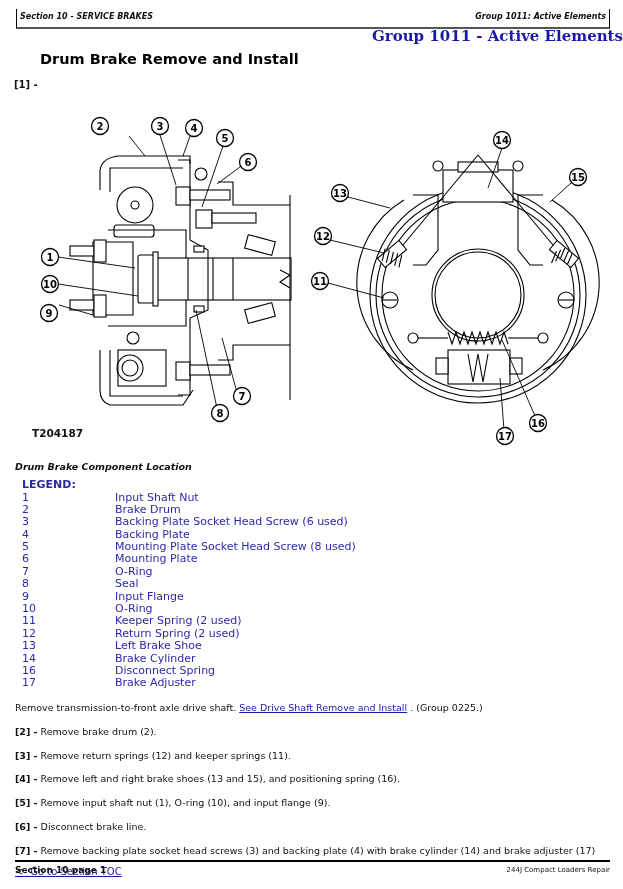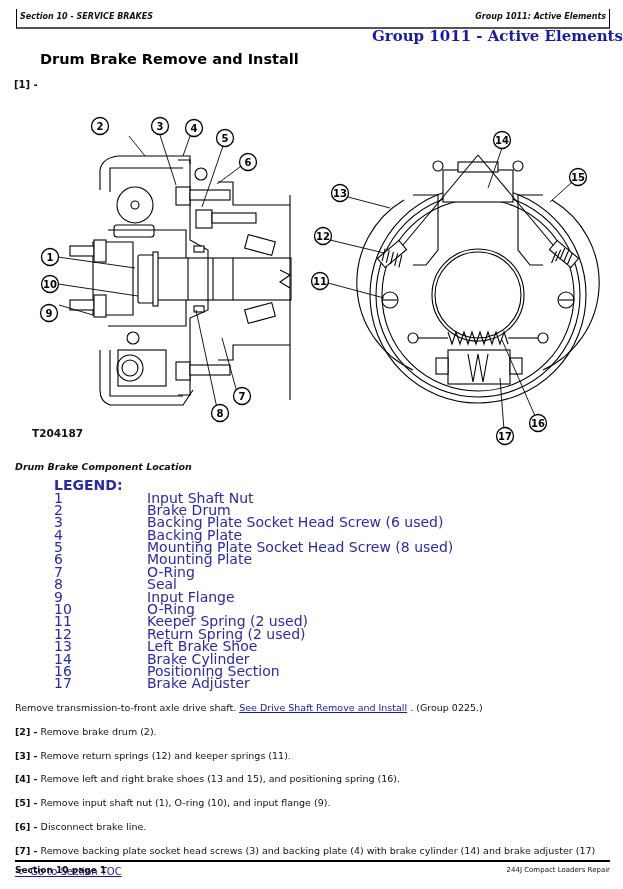--- a/index.html
+++ b/index.html
@@ -11,21 +11,21 @@
 
   .group-title { position: absolute; left: 0; width: 623px; top: 27px; text-align: right; font-family: "DejaVu Serif", serif; font-weight: bold; font-size: 15px; color: #1a1aa8; }
   .page-title { position: absolute; left: 40px; top: 51px; font-size: 14.5px; font-weight: bold; color: #000; }
   .step-label { position: absolute; left: 14px; top: 79px; font-size: 10px; font-weight: bold; }
 
   .figure { position: absolute; left: 18px; top: 100px; width: 590px; height: 352px; }
   .figure svg { width: 590px; height: 352px; display: block; }
   .fig-id { position: absolute; left: 14px; top: 327px; font-size: 10.5px; font-weight: bold; }
 
   .caption { position: absolute; left: 15px; top: 461px; font-size: 9.5px; font-weight: bold; font-style: italic; }
-  .legend { position: absolute; left: 22px; top: 479px; font-size: 14px; color: #2a2aa8; margin-left: 32px; }
+  .legend { position: absolute; left: 22px; top: 479px; font-size: 11px; color: #2a2aa8; }
   .legend-head { font-weight: bold; height: 12.5px; line-height: 12.5px; }
   .legend-row { height: 12.4px; line-height: 12.4px; white-space: nowrap; }
   .legend-num { display: inline-block; width: 93px; }
 
   .intro { position: absolute; left: 15px; top: 702px; font-size: 9.5px; }
   .intro a { color: #1a1aa8; text-decoration: underline; text-align: center; }
   .step { position: absolute; left: 15px; font-size: 9.5px; white-space: nowrap; }
   .step b { font-weight: bold; }
 
   .footer { position: absolute; left: 15px; top: 860px; width: 595px; border-top: 2px solid #000; height: 16px; }
@@ -263,21 +263,21 @@
       <div class="legend-row"><span class="legend-num">5</span><span>Mounting Plate Socket Head Screw (8 used)</span></div>
       <div class="legend-row"><span class="legend-num">6</span><span>Mounting Plate</span></div>
       <div class="legend-row"><span class="legend-num">7</span><span>O-Ring</span></div>
       <div class="legend-row"><span class="legend-num">8</span><span>Seal</span></div>
       <div class="legend-row"><span class="legend-num">9</span><span>Input Flange</span></div>
       <div class="legend-row"><span class="legend-num">10</span><span>O-Ring</span></div>
       <div class="legend-row"><span class="legend-num">11</span><span>Keeper Spring (2 used)</span></div>
       <div class="legend-row"><span class="legend-num">12</span><span>Return Spring (2 used)</span></div>
       <div class="legend-row"><span class="legend-num">13</span><span>Left Brake Shoe</span></div>
       <div class="legend-row"><span class="legend-num">14</span><span>Brake Cylinder</span></div>
-      <div class="legend-row"><span class="legend-num">16</span><span>Positioning Section</span></div>
+      <div class="legend-row"><span class="legend-num">16</span><span>Disconnect Spring</span></div>
       <div class="legend-row"><span class="legend-num">17</span><span>Brake Adjuster</span></div>
     </div>
 </div>
 
 <div class="intro">
   <span>Remove transmission-to-front axle drive shaft. </span><a>See Drive Shaft Remove and Install</a><span> . (Group 0225.)</span>
 </div>
 
 <div class="step" style="top:726px"><b>[2] -</b><span> Remove brake drum (2).</span></div>
 <div class="step" style="top:750px"><b>[3] -</b><span> Remove return springs (12) and keeper springs (11).</span></div>

